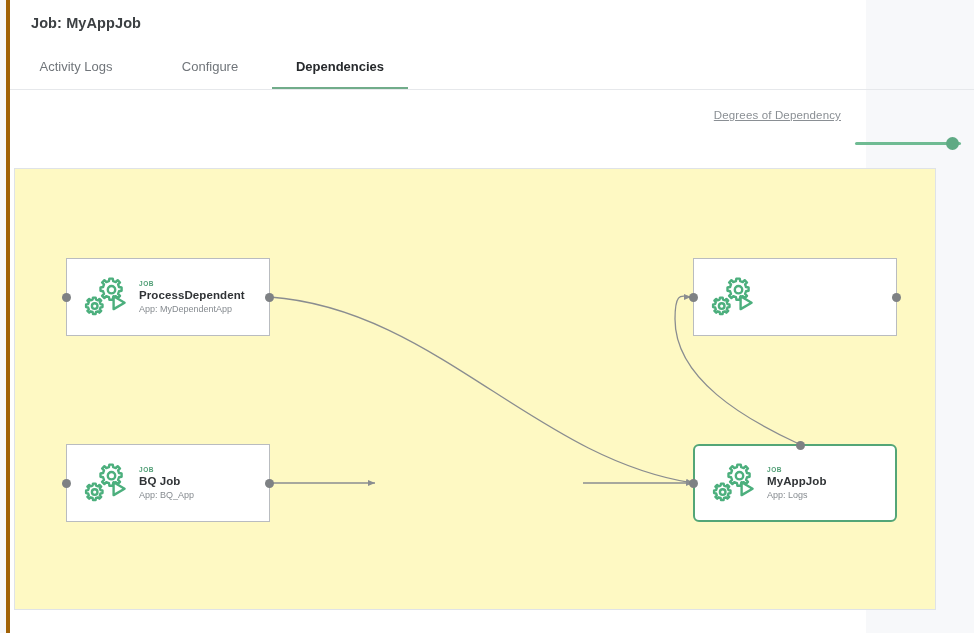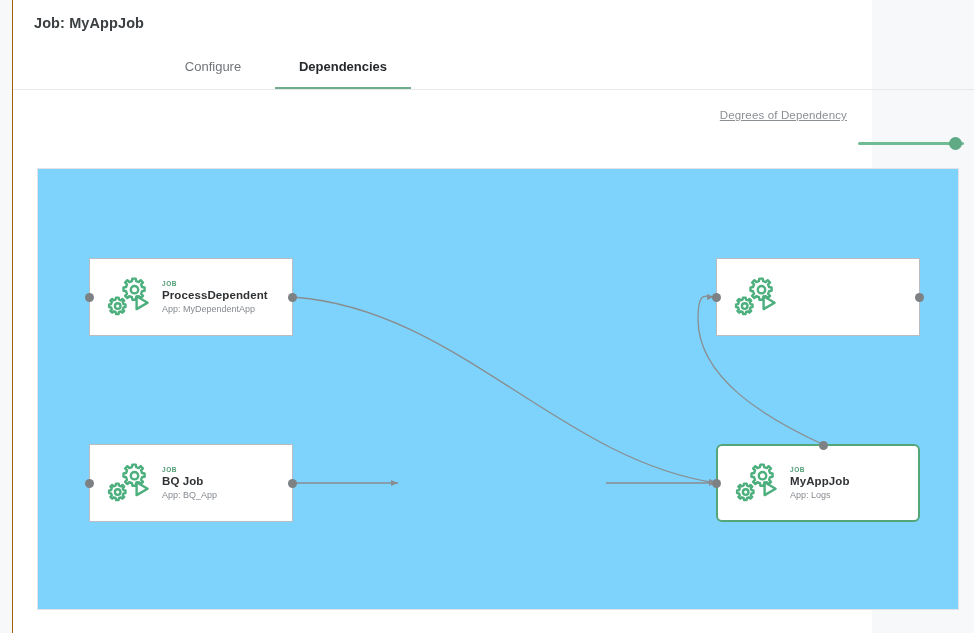--- a/index.html
+++ b/index.html
@@ -16,23 +16,22 @@
     overflow: hidden;
   }
 
   .page-card {
     position: absolute;
     left: 6px;
     top: 0;
     width: 860px;
     height: 633px;
     background: #ffffff;
-    border-left: 1px solid #a16207;
+    border-left: 4px solid #a16207;
     box-sizing: border-box;
-    margin-left: 6px;
   }
 
   
   .page-title {
     position: absolute;
     left: 21px;
     top: 15px;
     font-size: 14.5px;
     font-weight: bold;
     color: #3c4043;
@@ -109,25 +108,25 @@
     width: 13px;
     height: 13px;
     border-radius: 50%;
     background: #5faa84;
     cursor: grab;
   }
 
   
   .canvas {
     position: absolute;
-    left: 24px;
+    left: 4px;
     top: 168px;
     width: 922px;
     height: 442px;
-    background: #7dd3fc;
+    background: #fef9c3;
     border: 1px solid #dfe3e7;
     box-sizing: border-box;
     overflow: hidden;
     padding-left: 38px;
   }
   .edges {
     position: absolute;
     left: 0; top: 0;
     width: 920px;
     height: 440px;
@@ -193,20 +192,23 @@
   }
 </style>
 </head>
 <body>
 
 <div class="page-card">
 
   <div class="page-title">Job: MyAppJob</div>
 
   <div class="tabbar">
+    <div class="tab tab-0">
+      <span>Activity Logs</span>
+    </div>
     <div class="tab tab-1">
       <span>Configure</span>
     </div>
     <div class="tab tab-2 active">
       <span>Dependencies</span>
     </div>
   </div>
   <div class="tabbar-divider"></div>
 
   <div class="slider-label">Degrees of Dependency</div>

